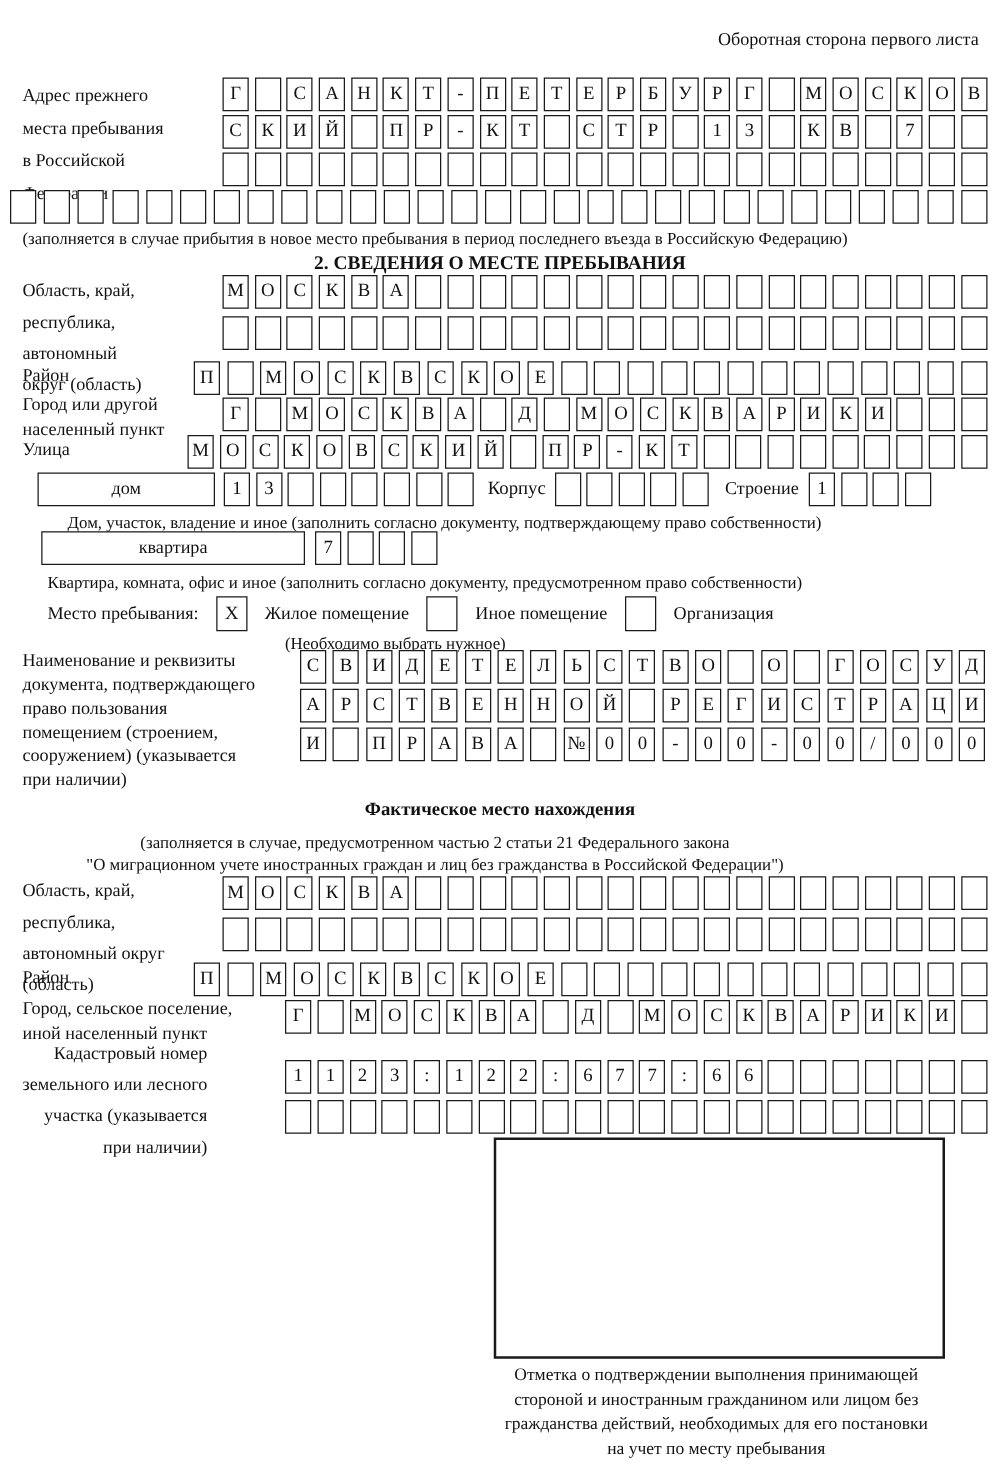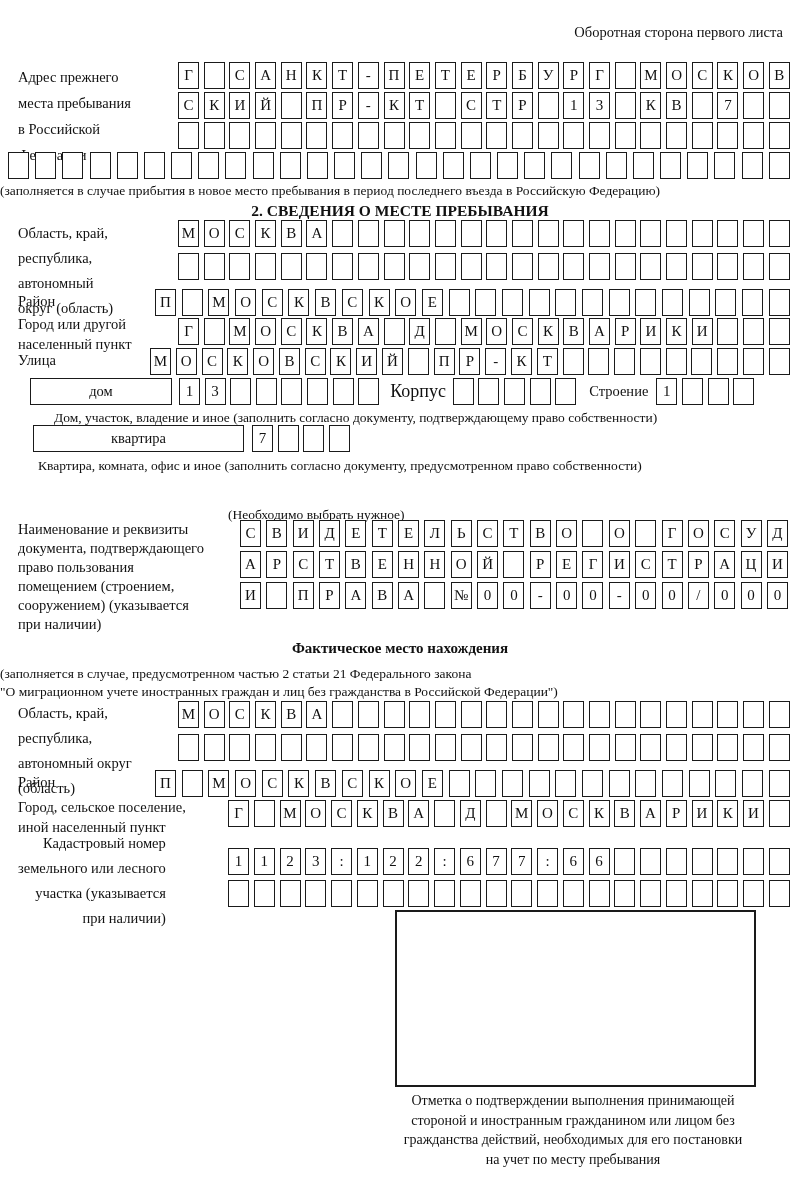--- a/index.html
+++ b/index.html
@@ -9,42 +9,42 @@
   .tline{white-space:nowrap;}
   .boxrow{position:absolute;display:flex;justify-content:space-between;}
   .boxgroup{display:flex;gap:4.6px;}
   .cbox{box-sizing:border-box;flex:0 0 auto;width:21px;height:27px;border:1.8px solid #1a1a1a;
         display:flex;align-items:center;justify-content:center;font-size:15px;background:#fff;}
   .ckbox{box-sizing:border-box;width:25px;height:28px;border:1.8px solid #1a1a1a;
         display:flex;align-items:center;justify-content:center;font-size:15px;}
   .bigbox{box-sizing:border-box;height:27px;border:1.8px solid #1a1a1a;
         display:flex;align-items:center;justify-content:center;font-size:14.5px;}
   .cap{position:absolute;font-size:13.5px;}
-  .center{left:0;width:696px;text-align:left;}
+  .center{left:0;width:696px;text-align:center;}
   .title{position:absolute;left:0;width:800px;text-align:center;font-weight:bold;font-size:15.5px;}
   #hdr{position:absolute;top:24px;right:52px;font-size:14.5px;}
   #lblA{left:18px;top:64px;line-height:26px;}
   #rowA1{left:178px;top:62px;width:612px;}
   #rowA2{left:178px;top:92px;width:612px;}
   #rowA3{left:178px;top:122px;width:612px;}
   #rowA4{left:8px;top:152px;width:782px;}
   #capA{top:183px;}
   #sec2t{top:202px;}
   #lblOb{left:18px;top:221px;line-height:25px;}
   #rowOb1{left:178px;top:220px;width:612px;}
   #rowOb2{left:178px;top:253px;width:612px;}
   #lblRa{left:18px;top:291px;}
   #rowRa{left:155px;top:289px;width:635px;}
   #lblGo{left:18px;top:314px;line-height:20px;}
   #rowGo{left:178px;top:318px;width:612px;}
   #lblUl{left:18px;top:350px;}
   #rowUl{left:150px;top:348px;width:640px;}
   #domline{position:absolute;left:30px;top:378px;display:flex;align-items:center;}
   #dombox{width:142px;margin-right:7px;}
-  #korpuslbl{margin:0 7px 0 11px;font-size:18px;}
+  #korpuslbl{margin:0 7px 0 11px;font-size:15px;}
   #stroenlbl{margin:0 8px 0 13px;font-size:14.5px;}
   #capDom{left:54px;top:410px;}
   #kvline{position:absolute;left:33px;top:425px;display:flex;align-items:center;}
   #kvbox{width:211px;margin-right:8px;}
   #capKv{left:38px;top:458px;}
   #mesto{position:absolute;left:38px;top:477px;display:flex;align-items:center;
          column-gap:14px;font-size:14.5px;}
   #mnote{left:228px;top:507px;}
   #lblDoc{left:18px;top:520px;line-height:19px;}
   #rowD1{left:240px;top:520px;width:548px;}
@@ -373,20 +373,29 @@
     <div id="kvbox" class="bigbox">квартира</div>
     <div class="boxgroup">
         <div class="cbox">7</div>
         <div class="cbox"></div>
         <div class="cbox"></div>
         <div class="cbox"></div>
       </div>
   </div>
   <div id="capKv" class="cap">Квартира, комната, офис и иное (заполнить согласно документу, предусмотренном право собственности)</div>
 
+  <div id="mesto">
+    <span>Место пребывания:</span>
+    <div class="ckbox">X</div>
+    <span>Жилое помещение</span>
+    <div class="ckbox"></div>
+    <span>Иное помещение</span>
+    <div class="ckbox"></div>
+    <span>Организация</span>
+  </div>
   <div id="mnote" class="cap">(Необходимо выбрать нужное)</div>
 
   <div id="lblDoc" class="lbl">
       <div class="tline">Наименование и реквизиты</div>
       <div class="tline">документа, подтверждающего</div>
       <div class="tline">право пользования</div>
       <div class="tline">помещением (строением,</div>
       <div class="tline">сооружением) (указывается</div>
       <div class="tline">при наличии)</div>
     </div>

